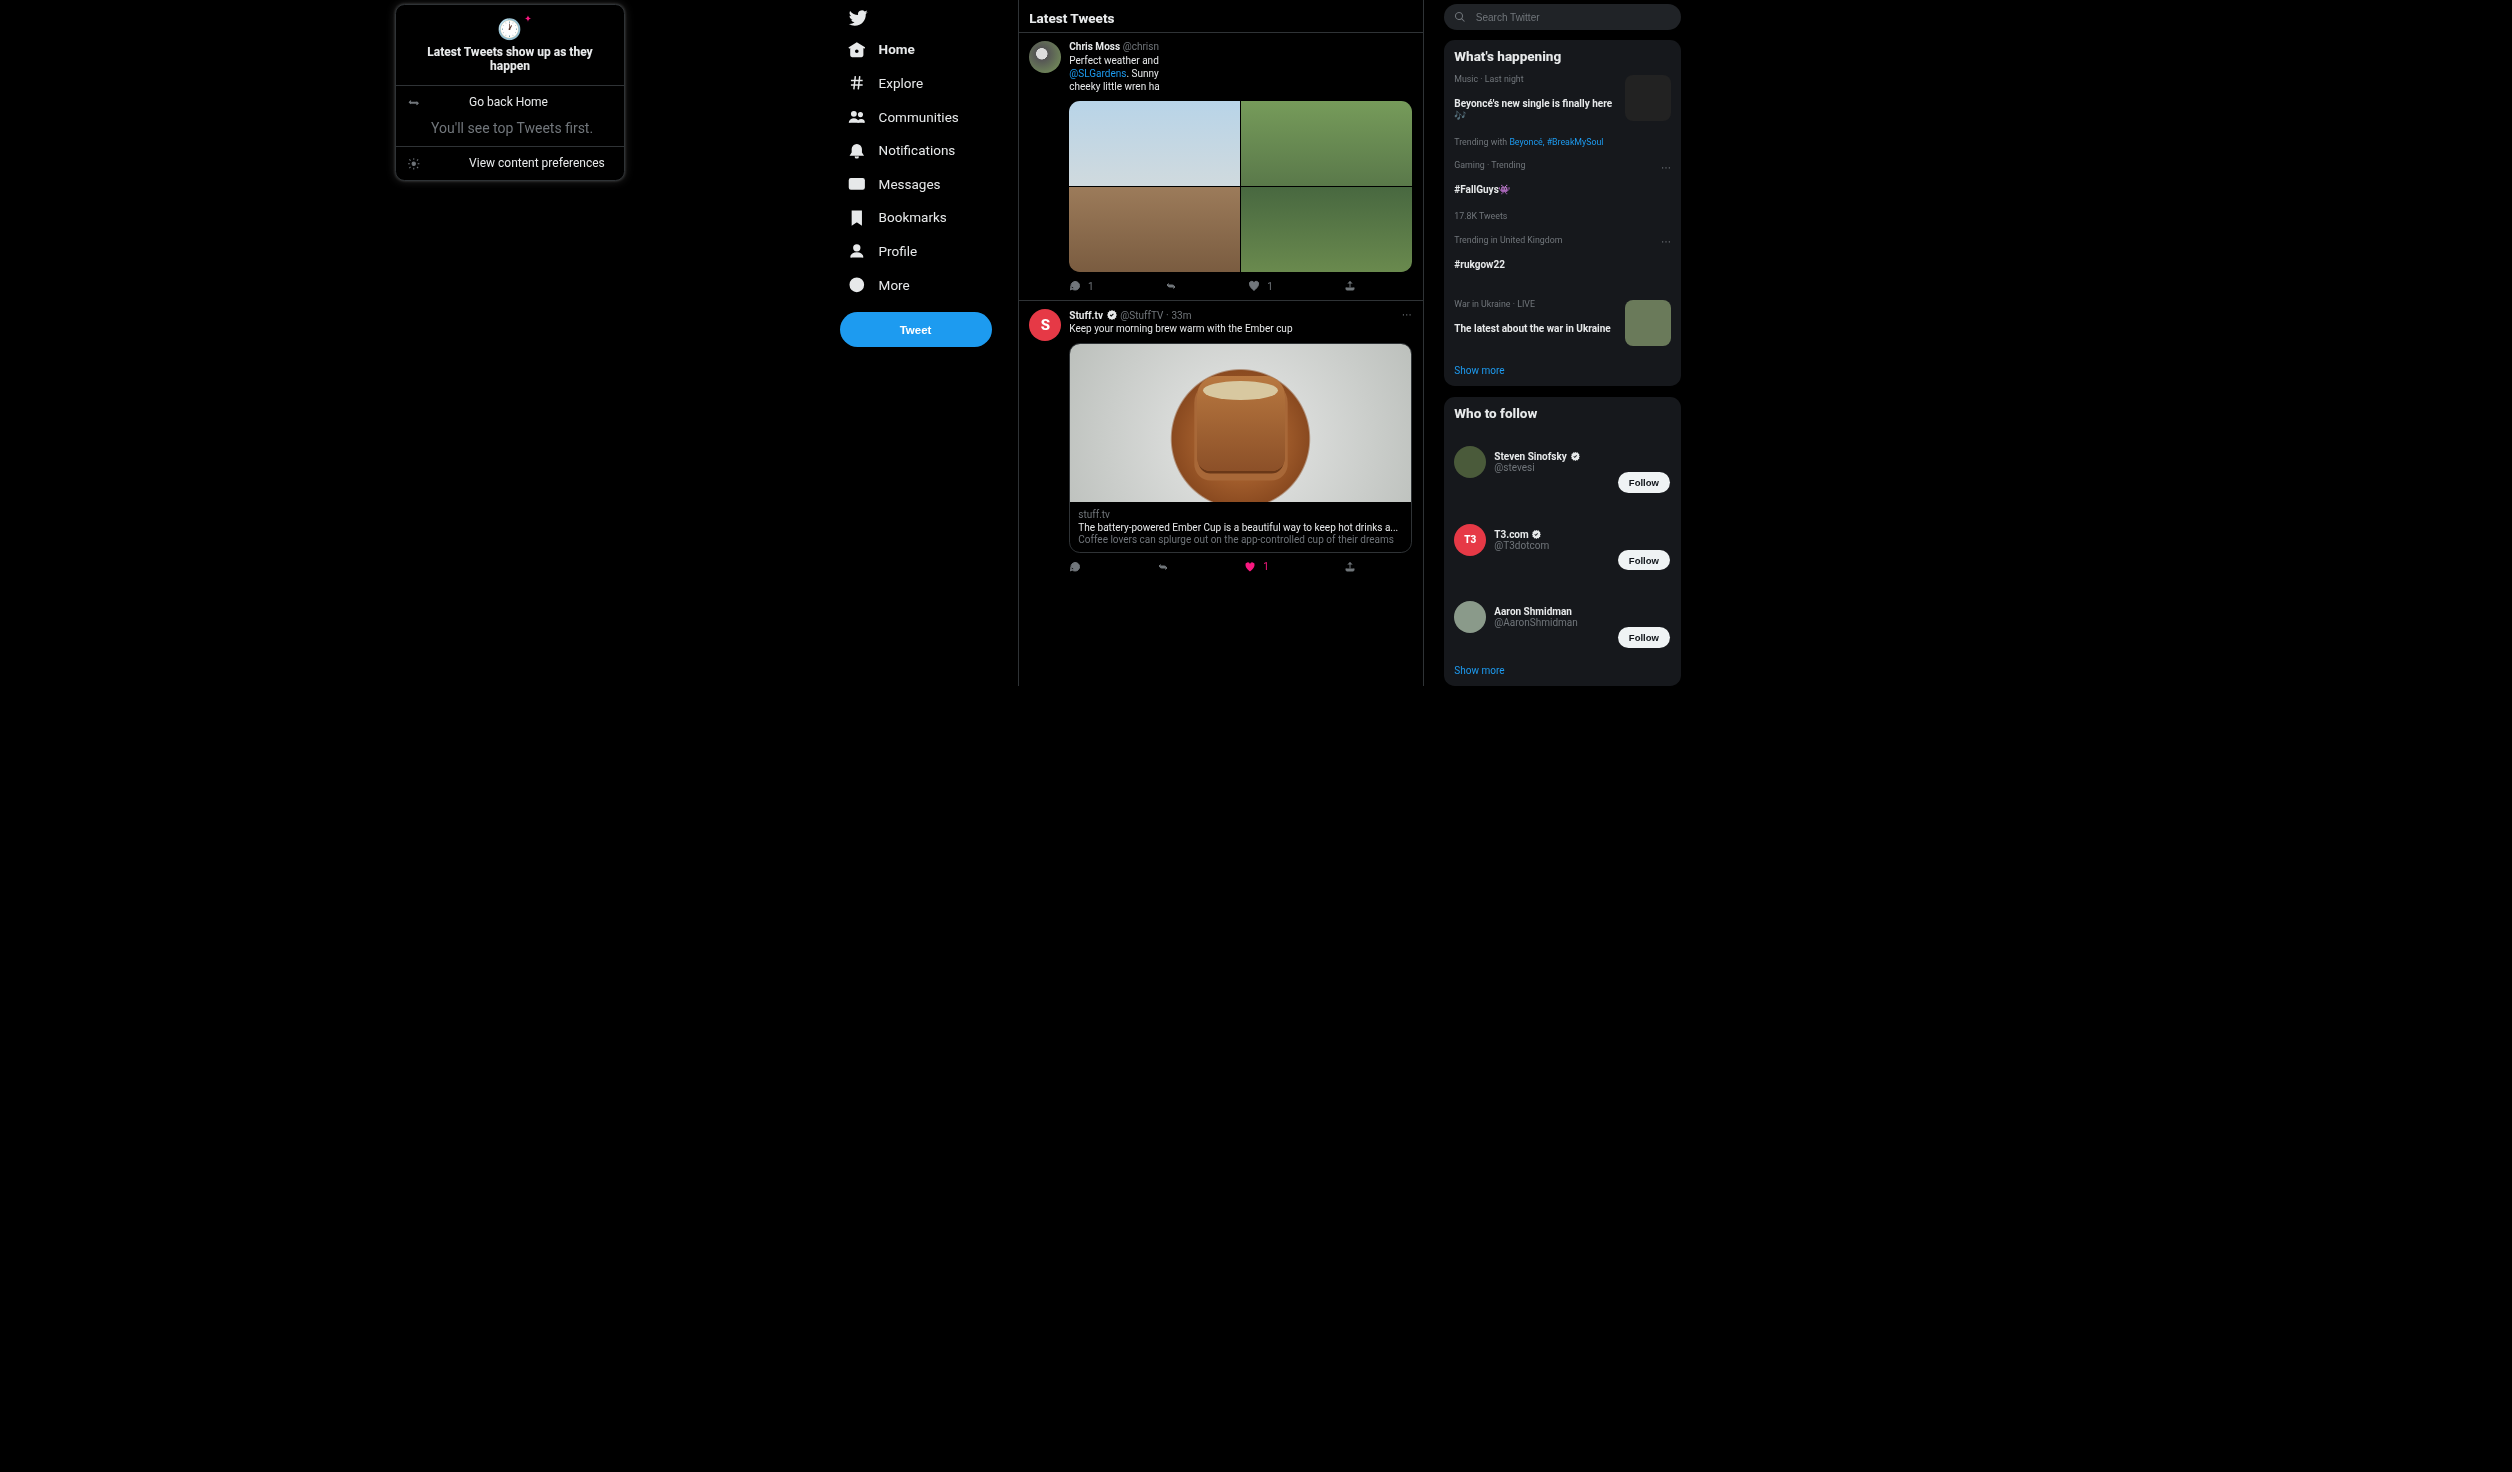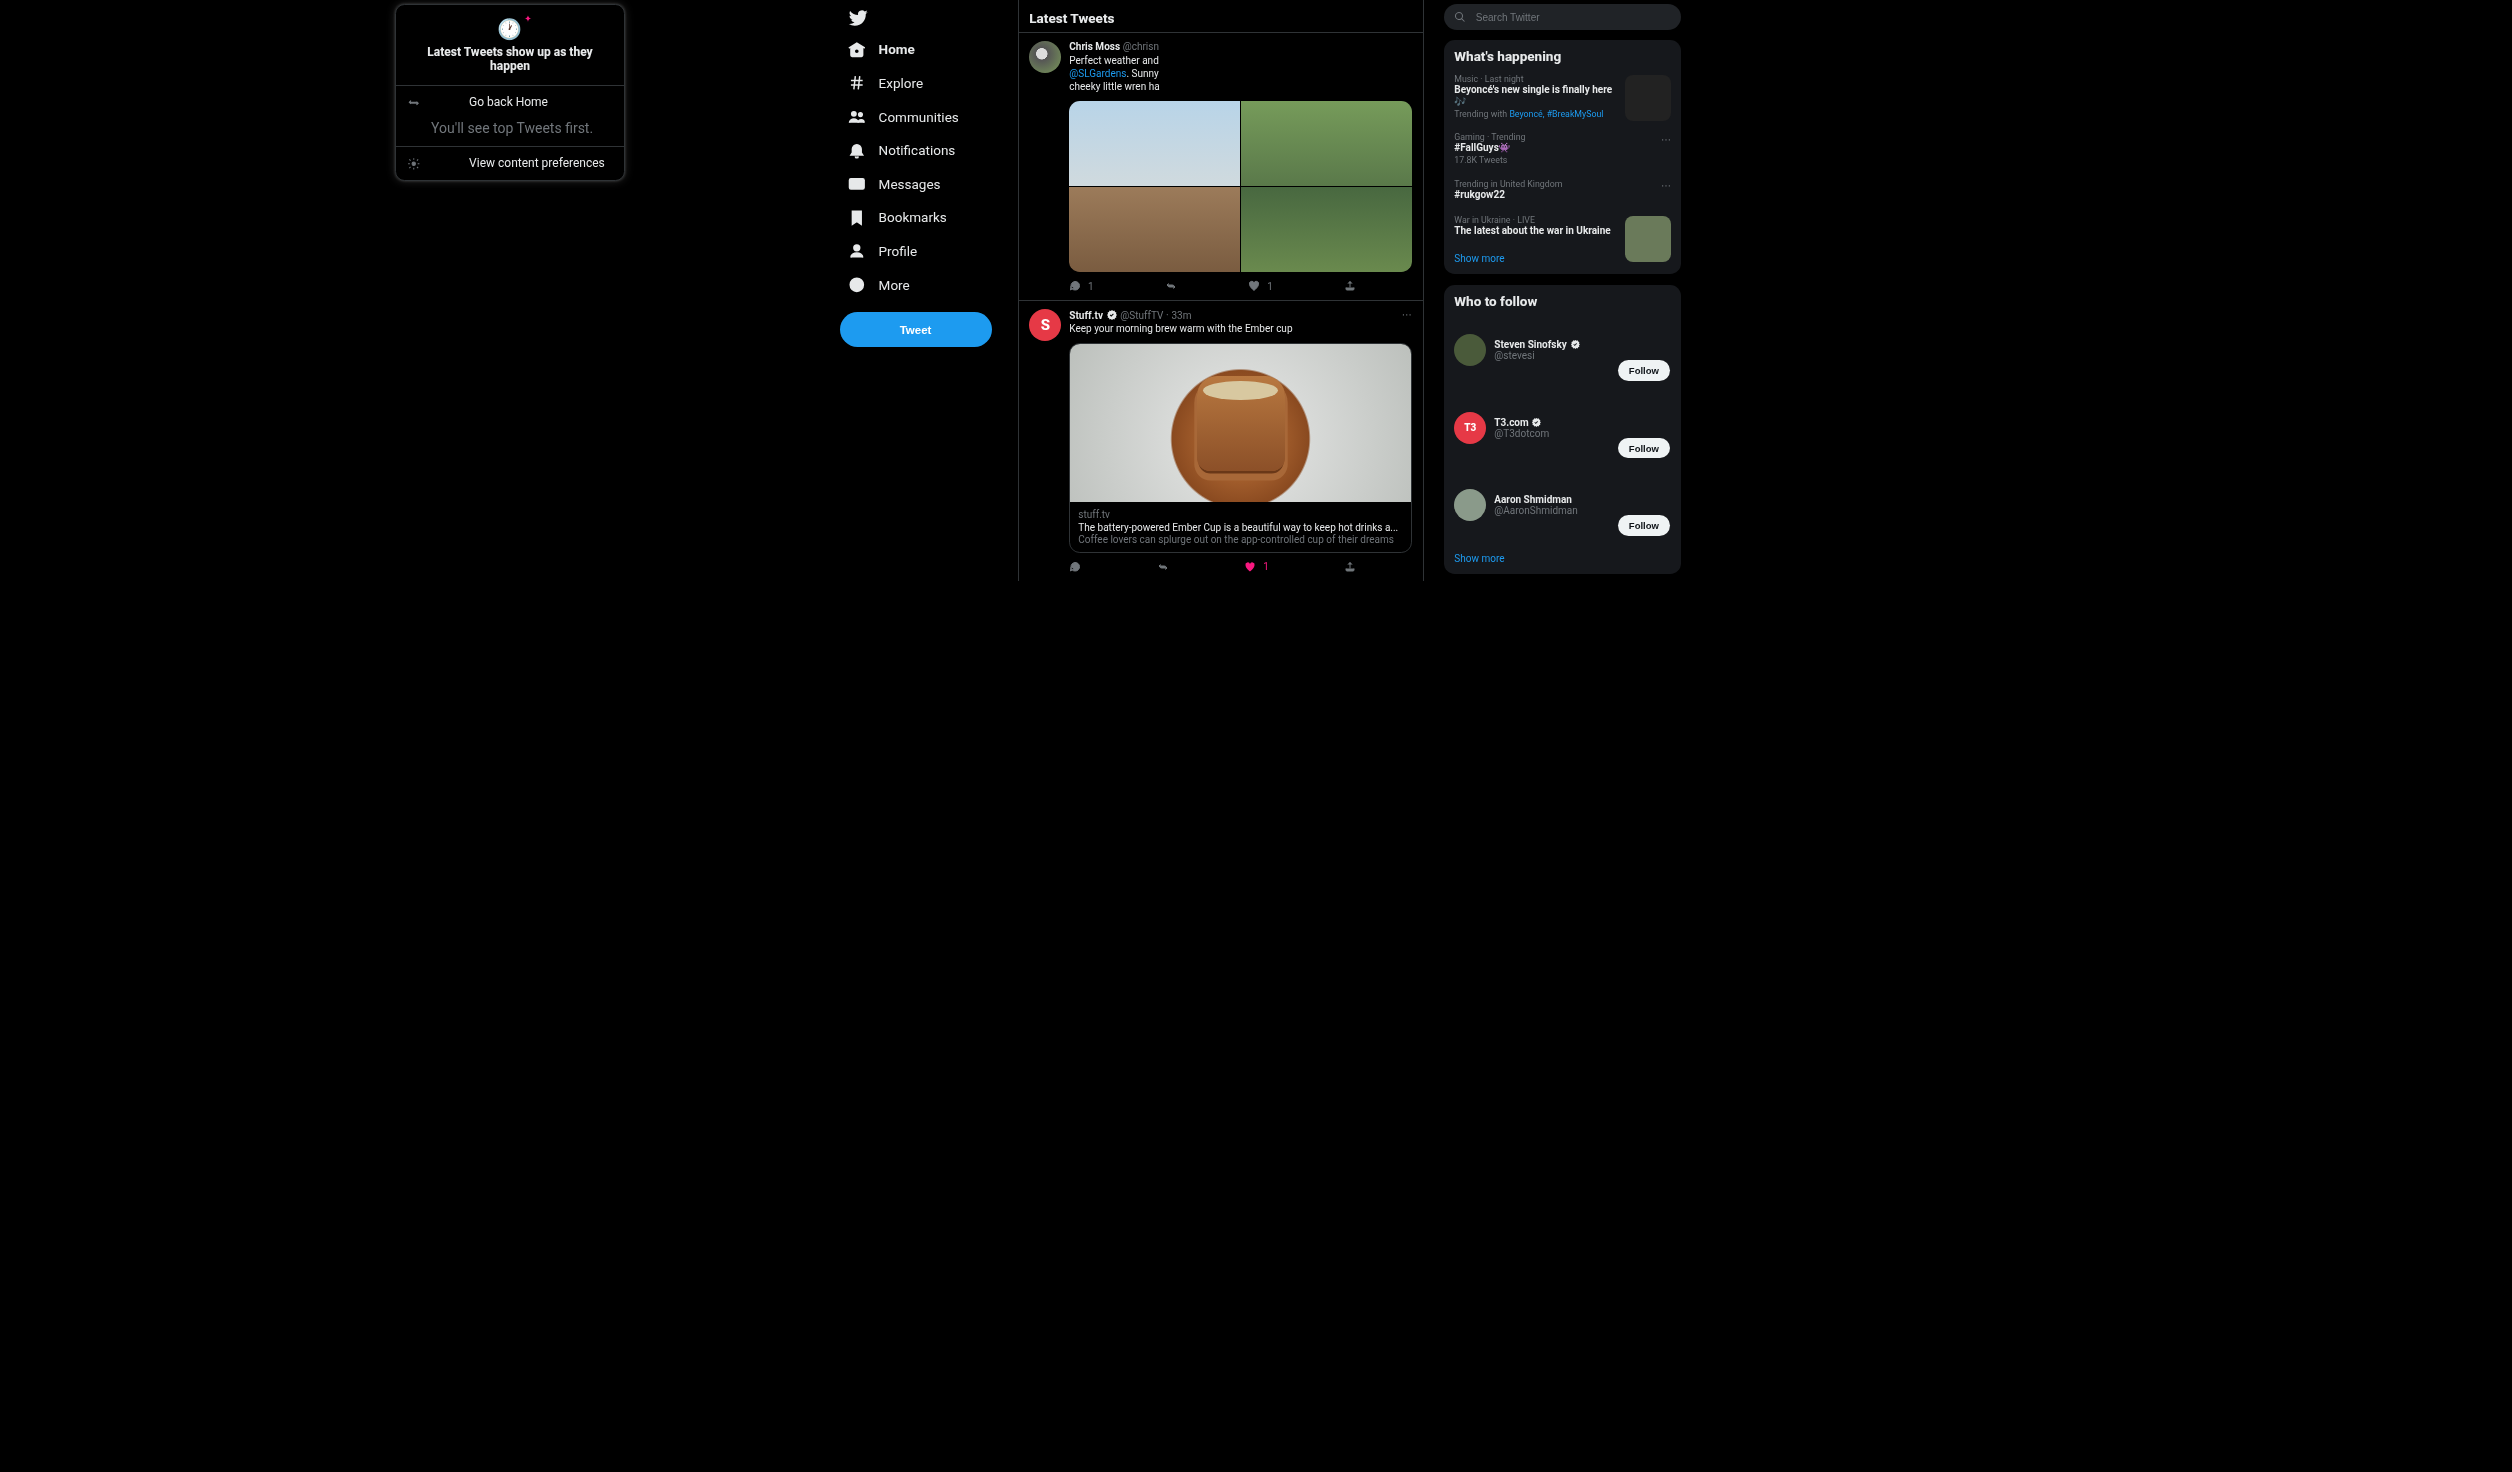--- a/index.html
+++ b/index.html
@@ -77,21 +77,21 @@
 
 .search-wrap { background:#202327; border-radius:6760px; display:flex; align-items:flex-end; padding:6.8px 10.8px; gap:9.5px; }
 .search-wrap svg { width:12px; height:12px; }
 .search-input { background:transparent; border:none; outline:none; color:#e7e9ea; font-size:10px; flex:1; }
 .search-input::placeholder { color:#71767b; }
 
 .panel { background:#16181c; border-radius:10.8px; margin-top:10.8px; overflow:hidden; }
 .panel-header { font-size:13.5px; font-weight:800; padding:8px 10.8px 2.7px; }
 .trend { padding:6.8px 10.8px; position:relative; cursor:pointer; }
 .trend-meta { color:#71767b; font-size:8.8px; }
-.trend-title { font-weight:700; margin:0 0; line-height:1.25; }
+.trend-title { font-weight:700; margin:14px 0; line-height:1.25; }
 .trend-sub { color:#71767b; font-size:8.8px; }
 .trend-link { color:#1d9bf0; }
 .trend-more { position:absolute; right:9.5px; top:8px; color:#71767b; cursor:pointer; }
 .trend-thumb { position:absolute; right:9.5px; top:8px; width:46px; height:46px; border-radius:8px; background:#444; }
 .trend.has-thumb .trend-meta, .trend.has-thumb .trend-title, .trend.has-thumb .trend-sub { padding-right:53px; }
 .show-more { color:#1d9bf0; padding:9.5px 10.8px; cursor:pointer; }
 .follow-item { display:flex; align-items:center; gap:8px; padding:8px 10.8px; cursor:pointer; }
 .follow-avatar { width:32px; height:32px; border-radius:6760px; background:#555; flex-shrink:0; }
 .follow-name { font-weight:700; display:flex; align-items:center; gap:2.7px; }
 .follow-handle { color:#71767b; }

